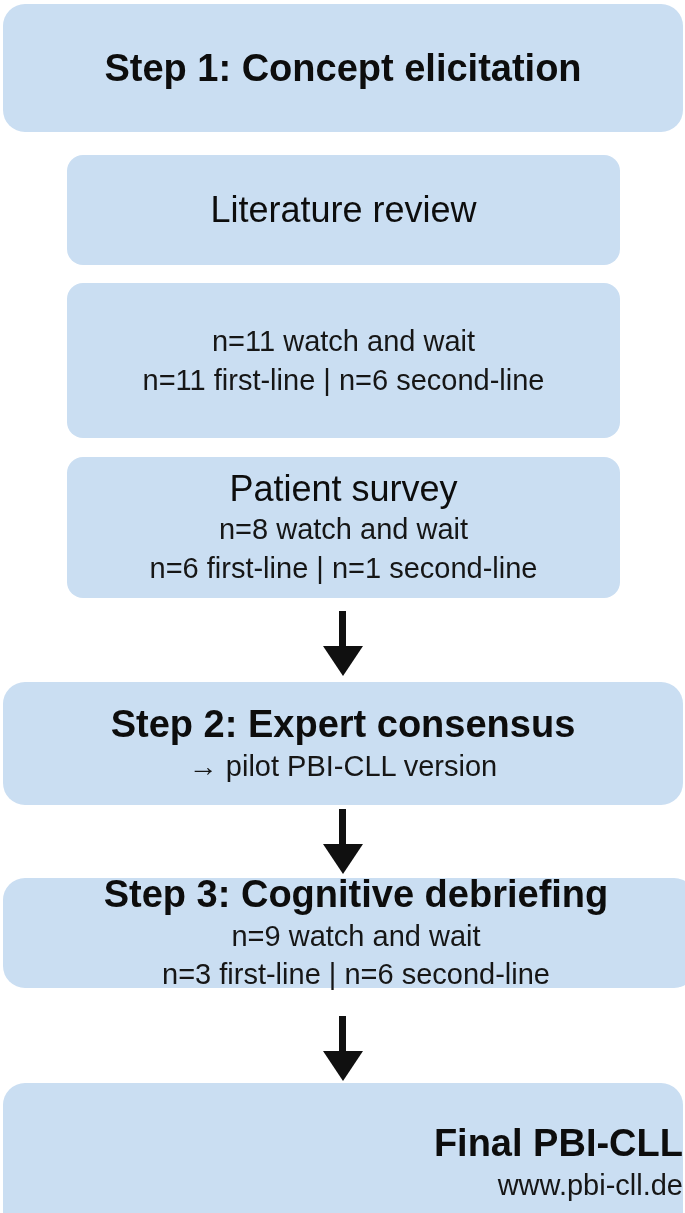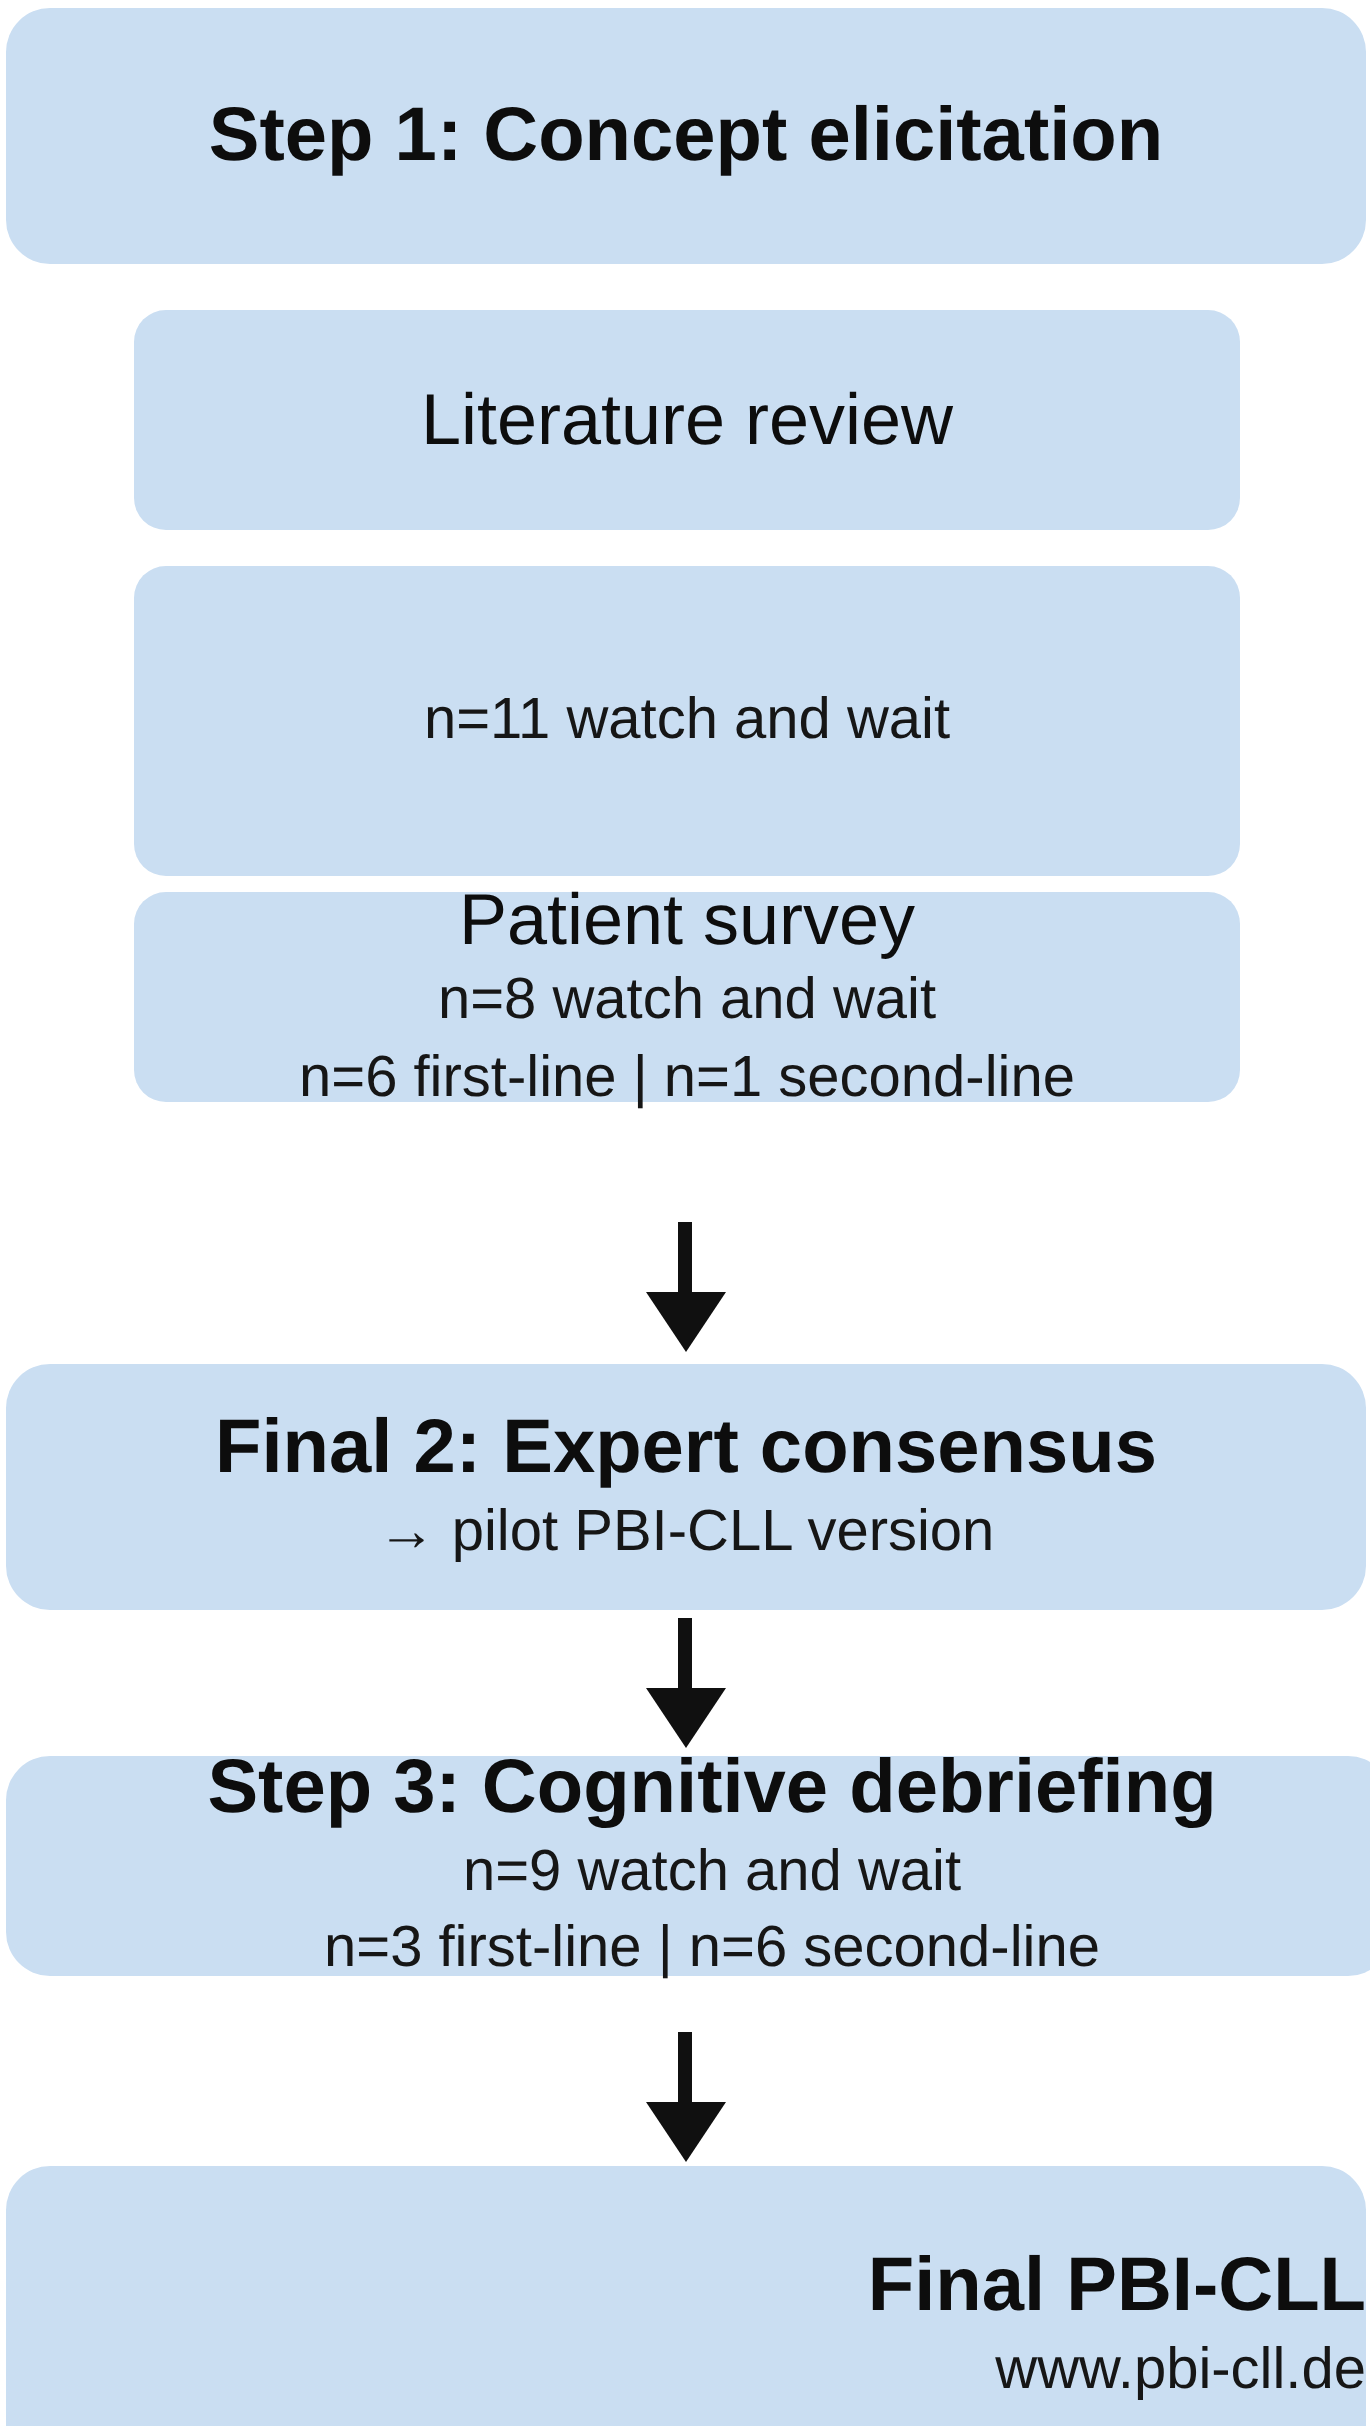--- a/index.html
+++ b/index.html
@@ -56,35 +56,36 @@
   <div class="box outer" style="top:4px;height:128px;">
     <div class="title bold">Step 1: Concept elicitation</div>
   </div>
 
   <div class="box inner" style="top:155px;height:110px;">
     <div class="title">Literature review</div>
   </div>
 
   <div class="box inner" style="top:283px;height:155px;">
     <div class="sub">n=11 watch and wait</div>
+    <div class="sub">n=11 first-line | n=6 second-line</div>
   </div>
 
-  <div class="box inner" style="top:446px;height:105px;">
+  <div class="box inner" style="top:457px;height:141px;">
     <div class="title">Patient survey</div>
     <div class="sub">n=8 watch and wait</div>
     <div class="sub">n=6 first-line | n=1 second-line</div>
   </div>
 
   <div class="arrow" style="top:611px;">
     <div class="shaft"></div>
     <div class="head"></div>
   </div>
 
   <div class="box outer" style="top:682px;height:123px;">
-    <div class="title bold">Final 2: Expert consensus</div>
+    <div class="title bold">Step 2: Expert consensus</div>
     <div class="sub">→ pilot PBI-CLL version</div>
   </div>
 
   <div class="arrow" style="top:809px;">
     <div class="shaft"></div>
     <div class="head"></div>
   </div>
 
   <div class="box outer" style="top:878px;height:110px;padding-left:13px;">
     <div class="title bold">Step 3: Cognitive debriefing</div>

